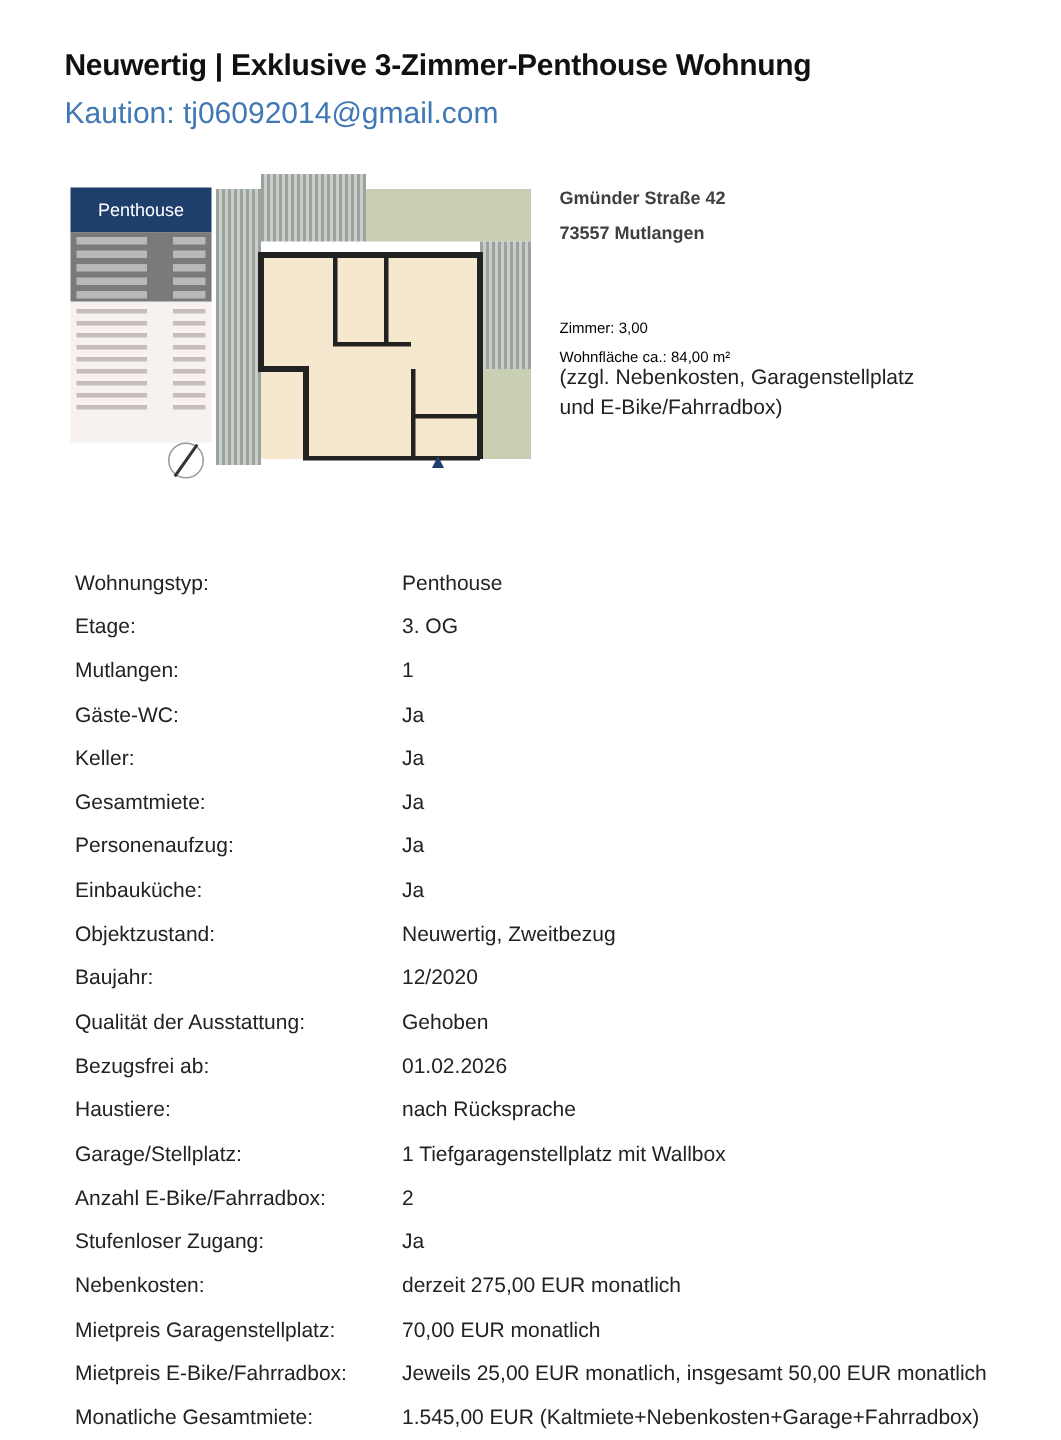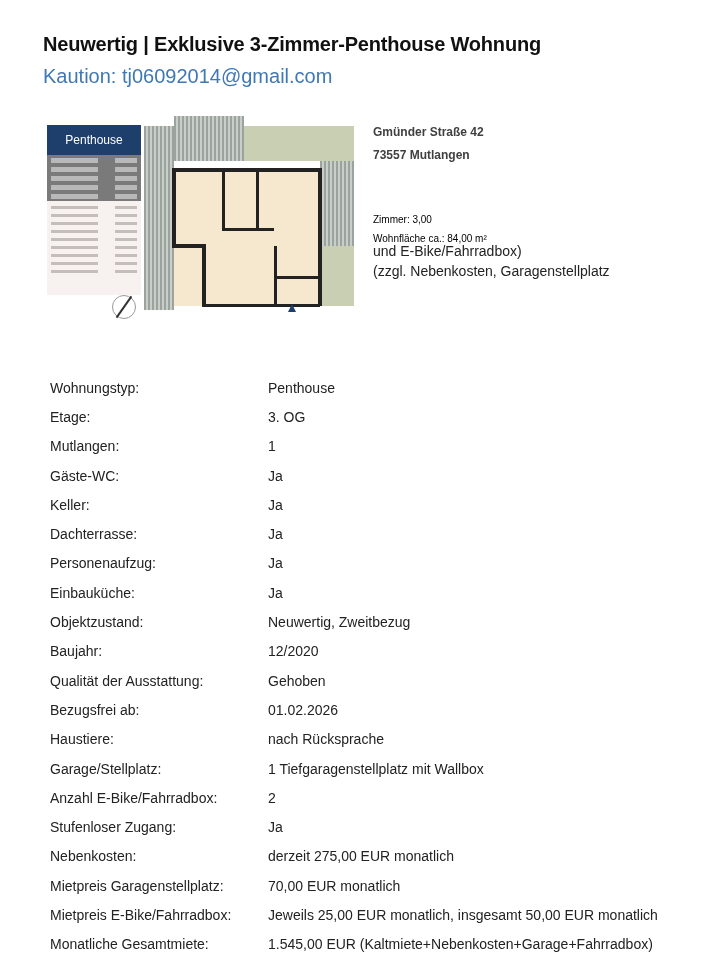--- a/index.html
+++ b/index.html
@@ -87,22 +87,22 @@
 
 <div class="addr">
   <div>Gmünder Straße 42</div>
   <div>73557 Mutlangen</div>
 </div>
 <div class="facts">
   <div>Zimmer: 3,00</div>
   <div>Wohnfläche ca.: 84,00 m²</div>
 </div>
 <div class="rent">
+  <div>(zzgl. Nebenkosten, Garagenstellplatz</div>
   <div>und E-Bike/Fahrradbox)</div>
-  <div>(zzgl. Nebenkosten, Garagenstellplatz</div>
 </div>
 
 <div class="details">
   <div class="row">
       <span class="k">Wohnungstyp:</span>
       <span class="v">Penthouse</span>
     </div>
   <div class="row">
       <span class="k">Etage:</span>
       <span class="v">3. OG</span>
@@ -113,21 +113,21 @@
     </div>
   <div class="row">
       <span class="k">Gäste-WC:</span>
       <span class="v">Ja</span>
     </div>
   <div class="row">
       <span class="k">Keller:</span>
       <span class="v">Ja</span>
     </div>
   <div class="row">
-      <span class="k">Dachterrasse:</span>
+      <span class="k">Gesamtmiete:</span>
       <span class="v">Ja</span>
     </div>
   <div class="row">
       <span class="k">Personenaufzug:</span>
       <span class="v">Ja</span>
     </div>
   <div class="row">
       <span class="k">Einbauküche:</span>
       <span class="v">Ja</span>
     </div>

